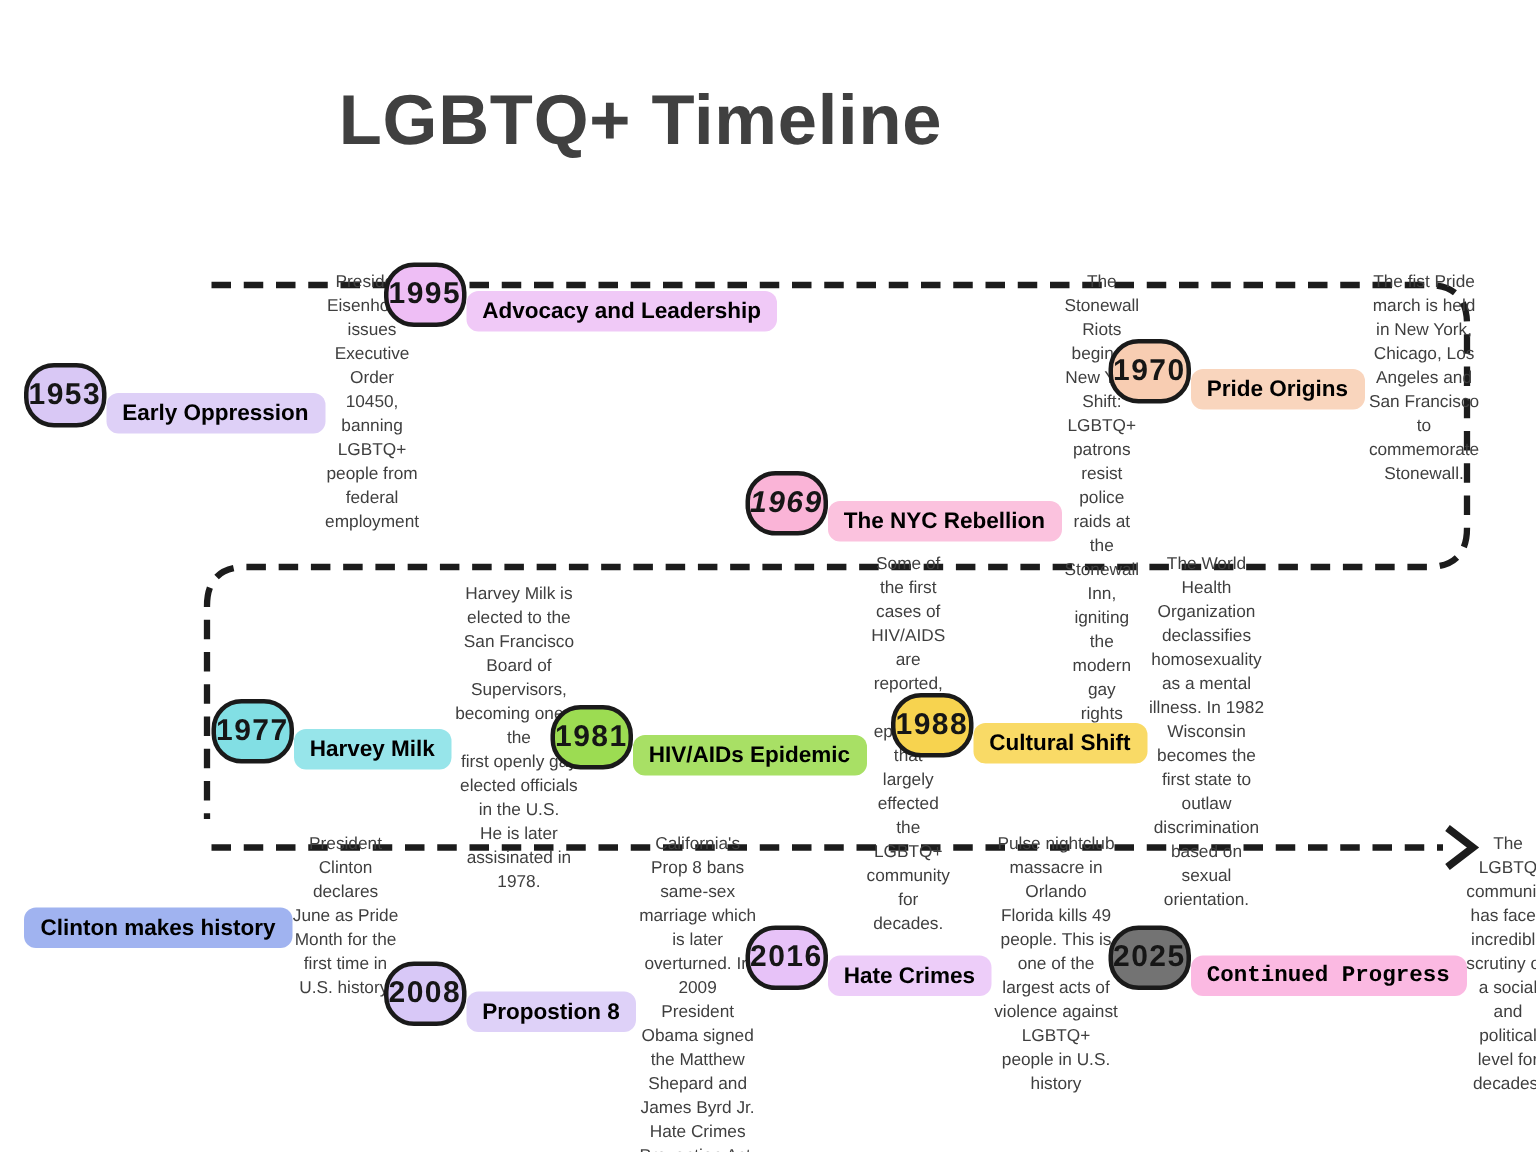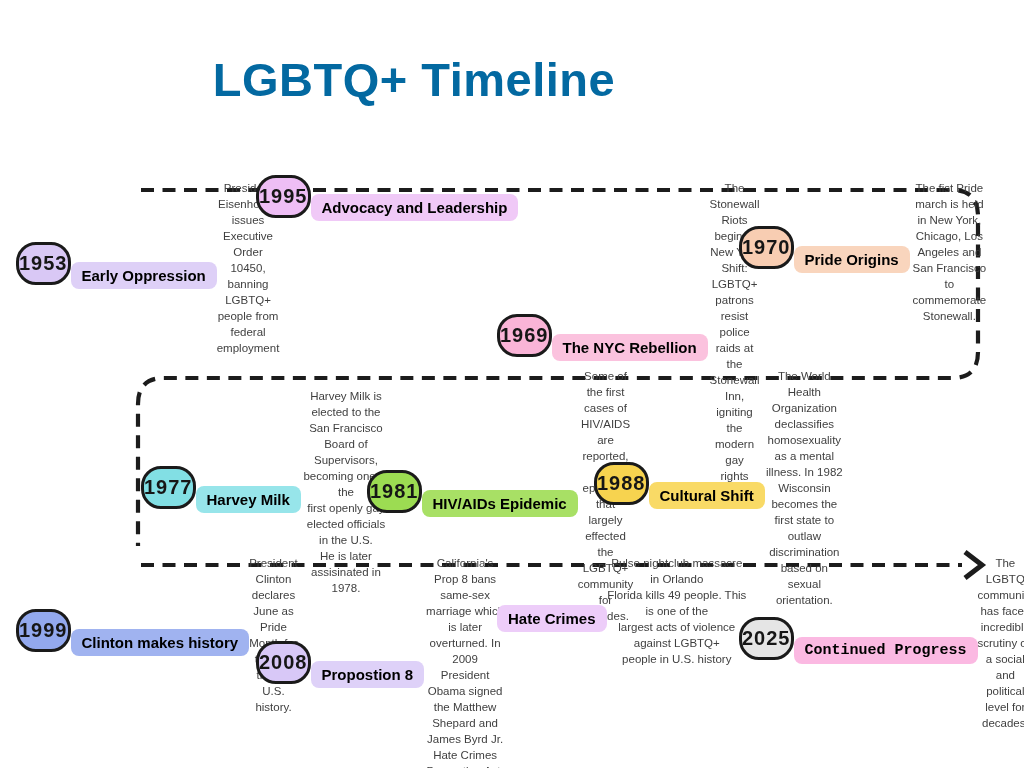--- a/index.html
+++ b/index.html
@@ -1,22 +1,22 @@
 <!DOCTYPE html>
 <html><head>
 <meta charset="utf-8">
 <style>
   html,body{margin:0;padding:0;background:#ffffff;}
   .canvas{
     position:relative;width:1024px;height:768px;background:#ffffff;
     font-family:"Liberation Sans",sans-serif;overflow:hidden;
   }
   .title{
-    position:absolute;top:52px;left:4px;width:820px;margin:0;
-    text-align:center;font-size:47px;font-weight:800;color:#0369a1;
+    position:absolute;top:52px;left:17px;width:820px;margin:0;
+    text-align:center;font-size:47px;font-weight:800;color:#404040;
     letter-spacing:0.5px;
   }
   .connector-svg{position:absolute;left:0;top:0;z-index:1;}
   .event{
     position:absolute;width:250px;display:flex;flex-direction:row;
     align-items:center;z-index:2;
   }
   .pill{
     width:70px;height:37px;border:3px solid #1a1a1a;border-radius:20px;
     display:flex;align-items:center;justify-content:center;
@@ -52,21 +52,21 @@
 Order 10450, banning LGBTQ+ people from
 federal employment</p>
   </div>
 
   <div class="event" style="left:256px;top:171px">
     <div class="pill" style="background: rgb(238, 190, 245);">1995</div>
     <div class="chip" style="background: rgb(240, 201, 247);">Advocacy and Leadership</div>
   </div>
 
   <div class="event" style="left:497px;top:171px">
-    <div class="pill" style="background: rgb(250, 180, 215);">1969</div>
+    <div class="pill" style="background: rgb(250, 180, 215); font-style: italic;">1969</div>
     <div class="chip" style="background: rgb(251, 194, 222);">The NYC Rebellion</div>
     <p class="desc">The Stonewall Riots begin in New York Shift:
 LGBTQ+ patrons resist police raids at the
 Stonewall Inn, igniting the modern gay
 rights movement</p>
   </div>
 
   <div class="event" style="left:739px;top:171px">
     <div class="pill" style="background: rgb(248, 205, 178);">1970</div>
     <div class="chip" style="background: rgb(249, 213, 189);">Pride Origins</div>
@@ -96,45 +96,45 @@
   <div class="event" style="left:594px;top:359px">
     <div class="pill" style="background: rgb(247, 211, 79);">1988</div>
     <div class="chip" style="background: rgb(249, 218, 102);">Cultural Shift</div>
     <p class="desc">The World Health Organization declassifies
 homosexuality as a mental illness. In 1982
 Wisconsin becomes the first state to outlaw
 discrimination based on sexual orientation.</p>
   </div>
 
   <div class="event" style="left:16px;top:546px">
-    <div class="pill" style="background: rgb(147, 169, 238);">1999</div>
     <div class="chip" style="background: rgb(160, 179, 240);">Clinton makes history</div>
     <p class="desc">President Clinton declares June as Pride
 Month for the first time in U.S. history.</p>
   </div>
 
   <div class="event" style="left:256px;top:546px">
     <div class="pill" style="background: rgb(216, 200, 247);">2008</div>
     <div class="chip" style="background: rgb(222, 209, 248);">Propostion 8</div>
     <p class="desc">California's Prop 8 bans same-sex
 marriage which is later overturned. In 2009
 President Obama signed the Matthew
 Shepard and James Byrd Jr. Hate Crimes
 Prevention Act.</p>
   </div>
 
   <div class="event" style="left:497px;top:546px">
+    <div class="pill" style="background: rgb(231, 194, 248);">2016</div>
     <div class="chip" style="background: rgb(237, 205, 249);">Hate Crimes</div>
     <p class="desc">Pulse nightclub massacre in Orlando
 Florida kills 49 people. This is one of the
 largest acts of violence against LGBTQ+
 people in U.S. history</p>
   </div>
 
   <div class="event" style="left:739px;top:546px">
-    <div class="pill" style="background: #e5e5e5;">2025</div>
+    <div class="pill" style="background: #737373;">2025</div>
     <div class="chip" style="background: rgb(251, 185, 226); font-family: Liberation Mono, monospace;">Continued Progress</div>
     <p class="desc">The LGBTQ community has faced
 incredible scrutiny on a social and political
 level for decades.</p>
   </div>
 
 </div>
 
 </body></html>

